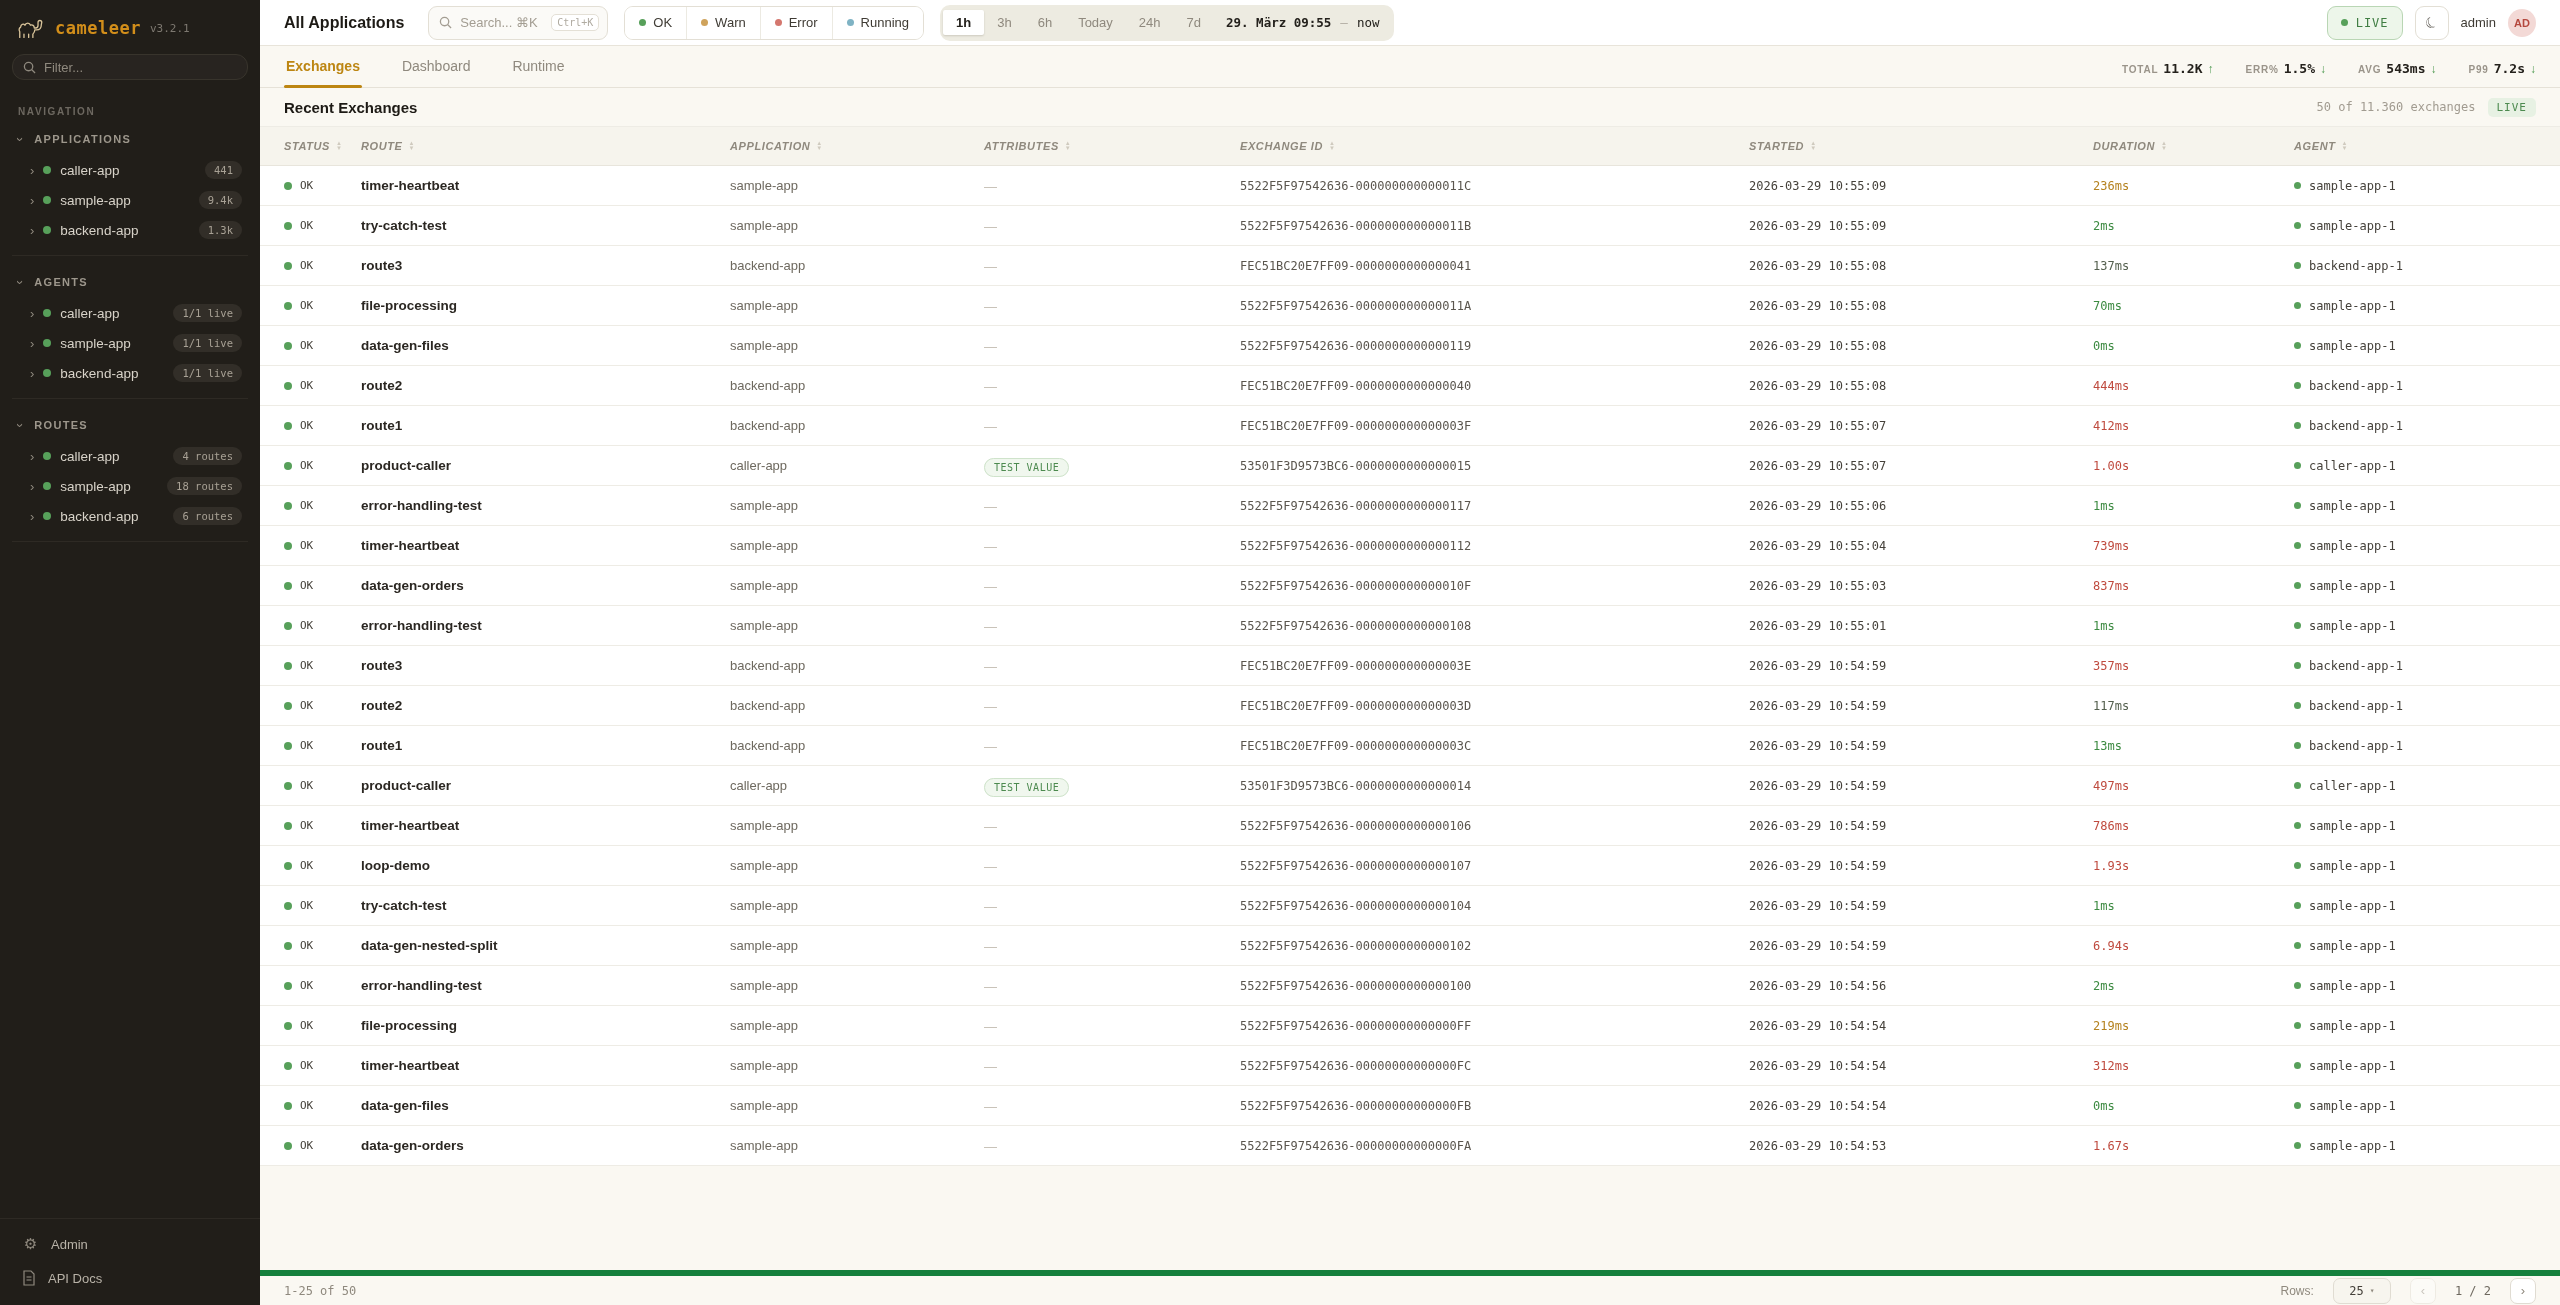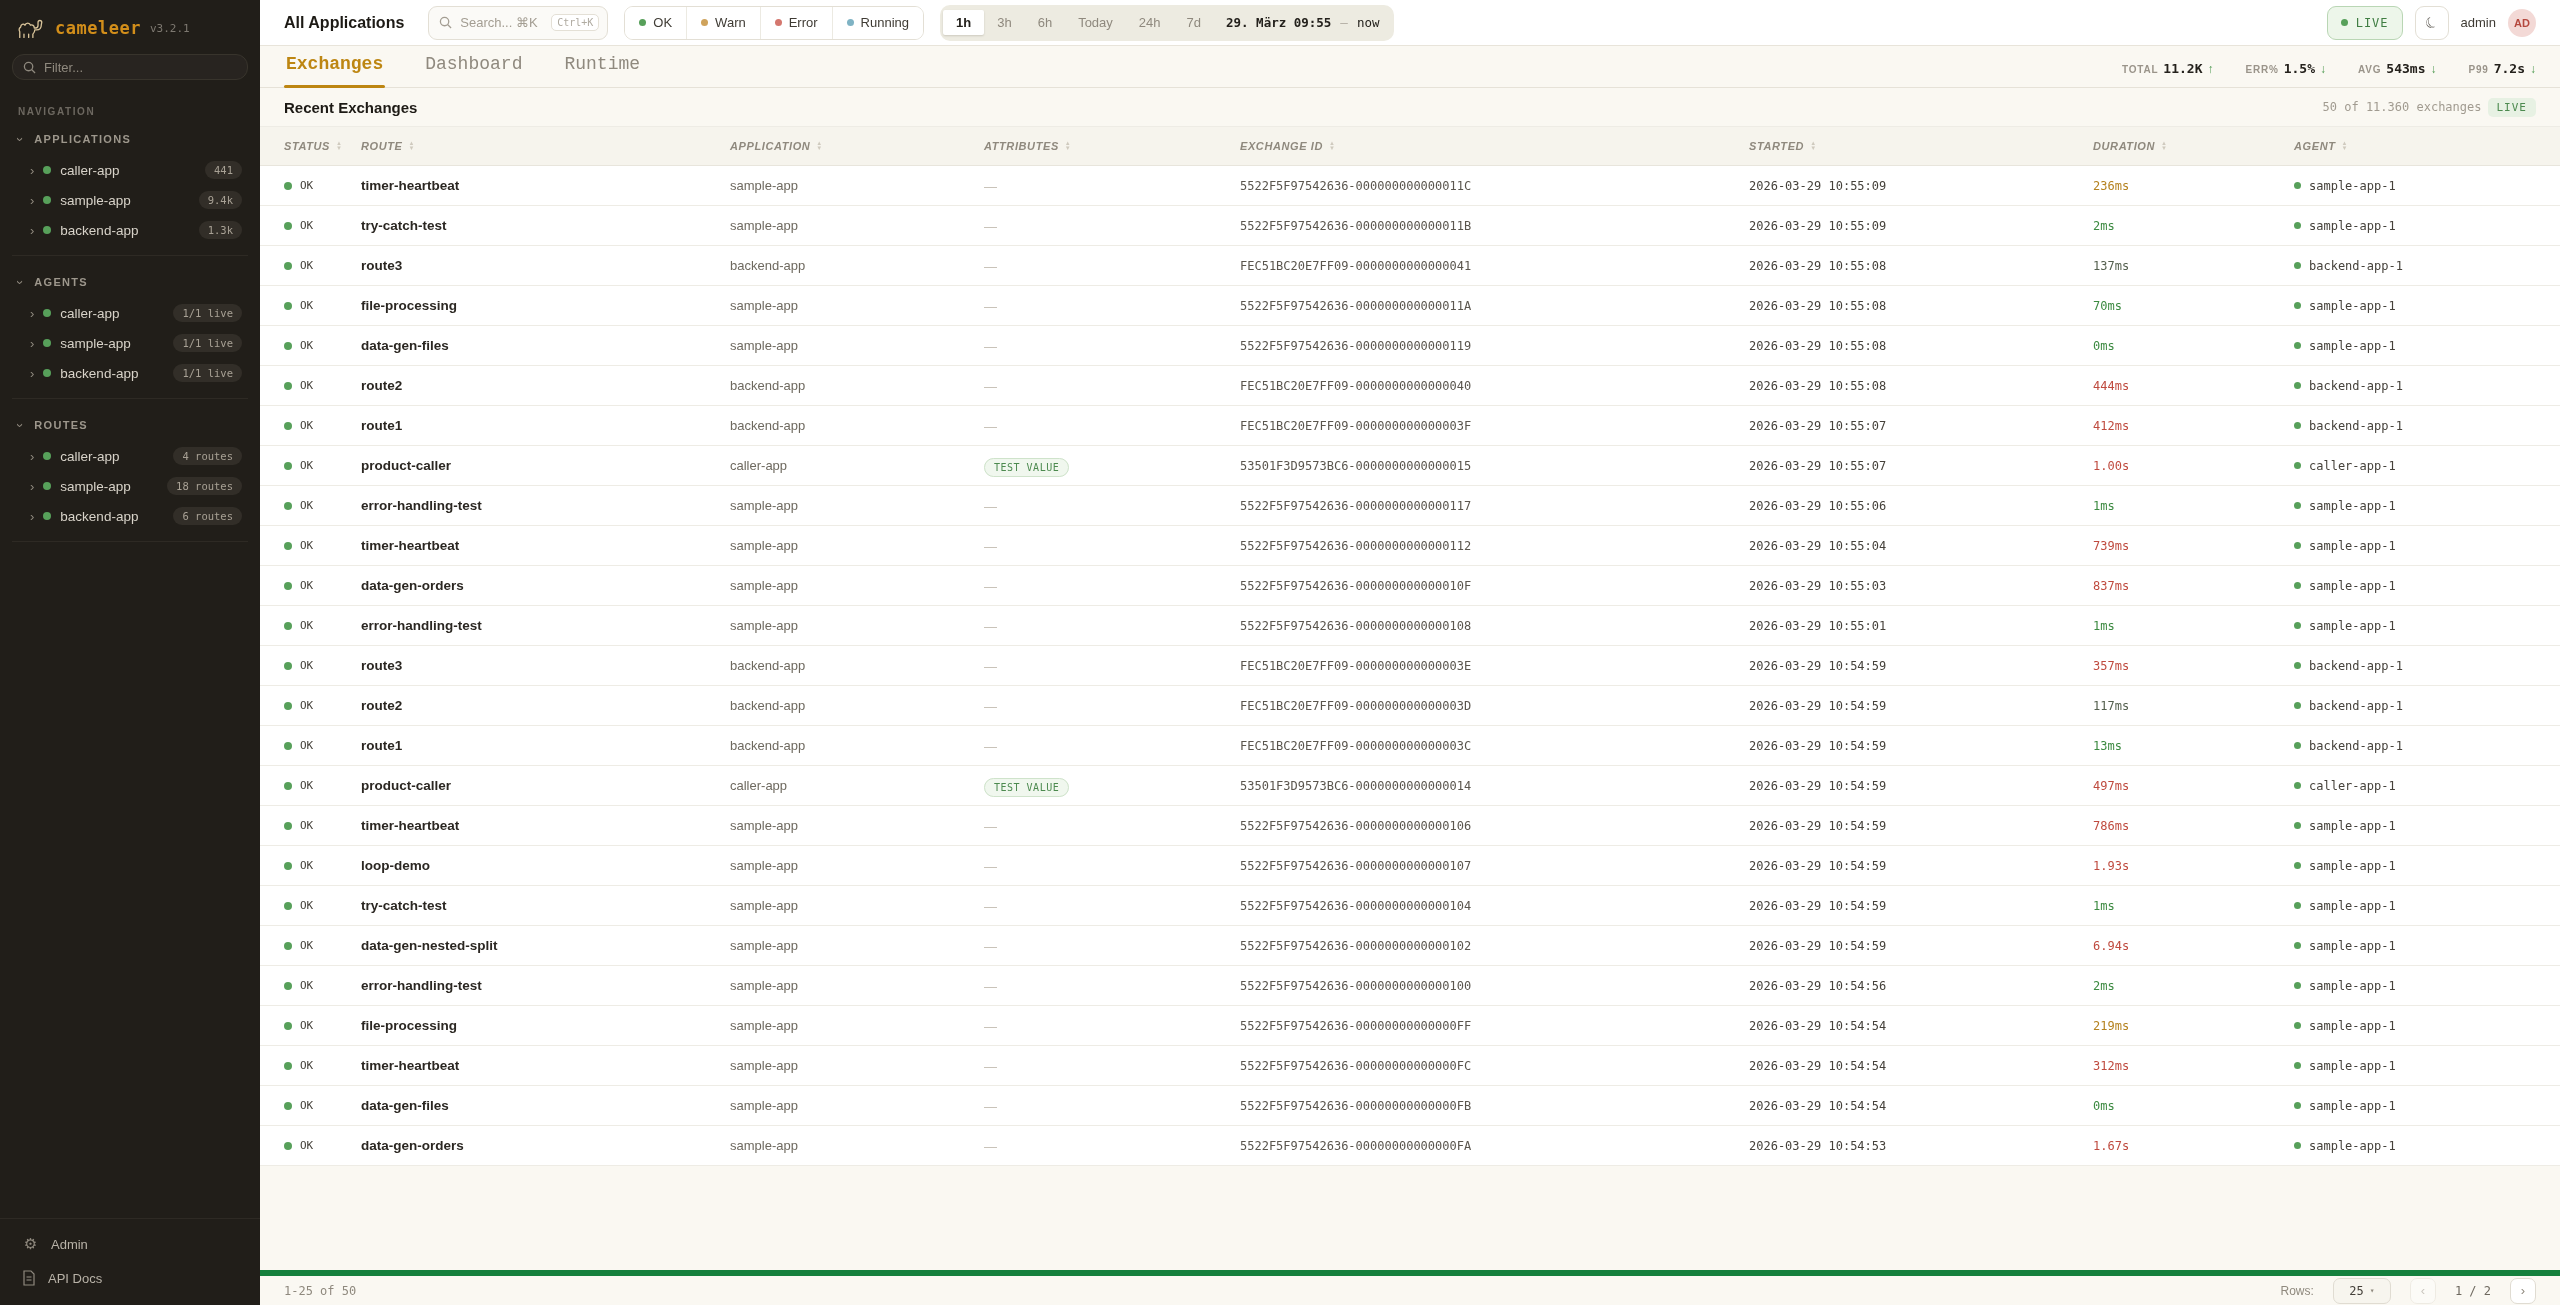--- a/index.html
+++ b/index.html
@@ -52,33 +52,33 @@
   .tb-right { margin-left:auto; display:flex; align-items:center; gap:12px; }
   .live-btn { display:flex; align-items:center; gap:8px; height:34px; padding:0 13px; border-radius:9px; border:1px solid #b9d6b4; background:#edf6ea; color:#3f7d42; font-family:"DejaVu Sans Mono",monospace; font-size:12px; letter-spacing:1px; cursor:pointer; }
   .live-btn .dot { width:7px; height:7px; }
   .icon-btn { width:34px; height:34px; border-radius:9px; border:1px solid #e3dfd5; background:#fff; color:#5f5b54; font-size:15px; cursor:pointer; display:flex; align-items:center; justify-content:center; }
   .user-name { font-size:13px; color:#3f3b34; }
   .avatar { width:28px; height:28px; border-radius:50%; background:#f3d9d6; color:#b5483e; font-size:11px; font-weight:bold; display:flex; align-items:center; justify-content:center; cursor:pointer; }
 
   
   .subbar { height:42px; min-height:42px; display:flex; align-items:flex-end; padding:0 24px; border-bottom:1px solid #e6e2d8; background:#faf8f2; }
   .tabs { display:flex; gap:38px; height:100%; align-items:flex-end; }
-  .tab { position:relative; border:none; background:transparent; font-size:18px; color:#8f897e; padding:0 2px 13px 2px; cursor:pointer; font-family:Liberation Mono, monospace; }
+  .tab { position:relative; border:none; background:transparent; font-size:14px; color:#8f897e; padding:0 2px 13px 2px; cursor:pointer; font-family:Liberation Sans, sans-serif; }
   .tab.active { color:#bd8612; font-weight:bold; }
   .tab.active::after { content:""; position:absolute; left:0; right:0; bottom:-1px; height:3px; background:#bd8612; border-radius:2px; }
   .stats { margin-left:auto; display:flex; align-items:center; gap:32px; padding-bottom:11px; }
   .stat { display:flex; align-items:baseline; gap:5px; }
   .stat .slabel { font-size:10px; font-weight:bold; letter-spacing:.8px; color:#9a948a; }
   .stat .svalue { font-family:"DejaVu Sans Mono",monospace; font-size:13px; font-weight:bold; color:#24211c; }
   .stat .sarrow { color:#4e9a51; font-size:12px; }
 
   
   .heading-row { height:38px; min-height:38px; display:flex; align-items:center; padding:0 24px; }
   .heading-row h2 { font-size:15px; font-weight:bold; color:#1d1a15; }
-  .hr-right { margin-left:auto; display:flex; align-items:center; gap:6px; }
+  .hr-right { margin-left:auto; display:flex; align-items:center; gap:12px; }
   .summary { font-family:"DejaVu Sans Mono",monospace; font-size:12px; color:#a19b90; }
   .live-pill { font-family:"DejaVu Sans Mono",monospace; font-size:11px; letter-spacing:1px; color:#4c8a4f; background:#e7f1e3; border-radius:5px; padding:3px 9px; }
 
   
   .tbl { width:100%; }
   .tr-grid { display:grid; grid-template-columns:77px 369px 254px 256px 509px 344px 201px 1fr; align-items:center; padding:0 24px; }
   .thead { height:40px; background:#f6f4ed; border-top:1px solid #eeece5; border-bottom:1px solid #e8e5dc; }
   .th { display:flex; align-items:center; font-size:11px; font-weight:bold; letter-spacing:.6px; color:#8f897e; cursor:pointer;font-style:italic; }
   .sort { display:inline-flex; flex-direction:column; margin-left:6px; color:#cfcabe; font-size:6px; line-height:5px; }
   .tr { height:40px; background:#fff; border-bottom:1px solid #eeece5; cursor:pointer; }

